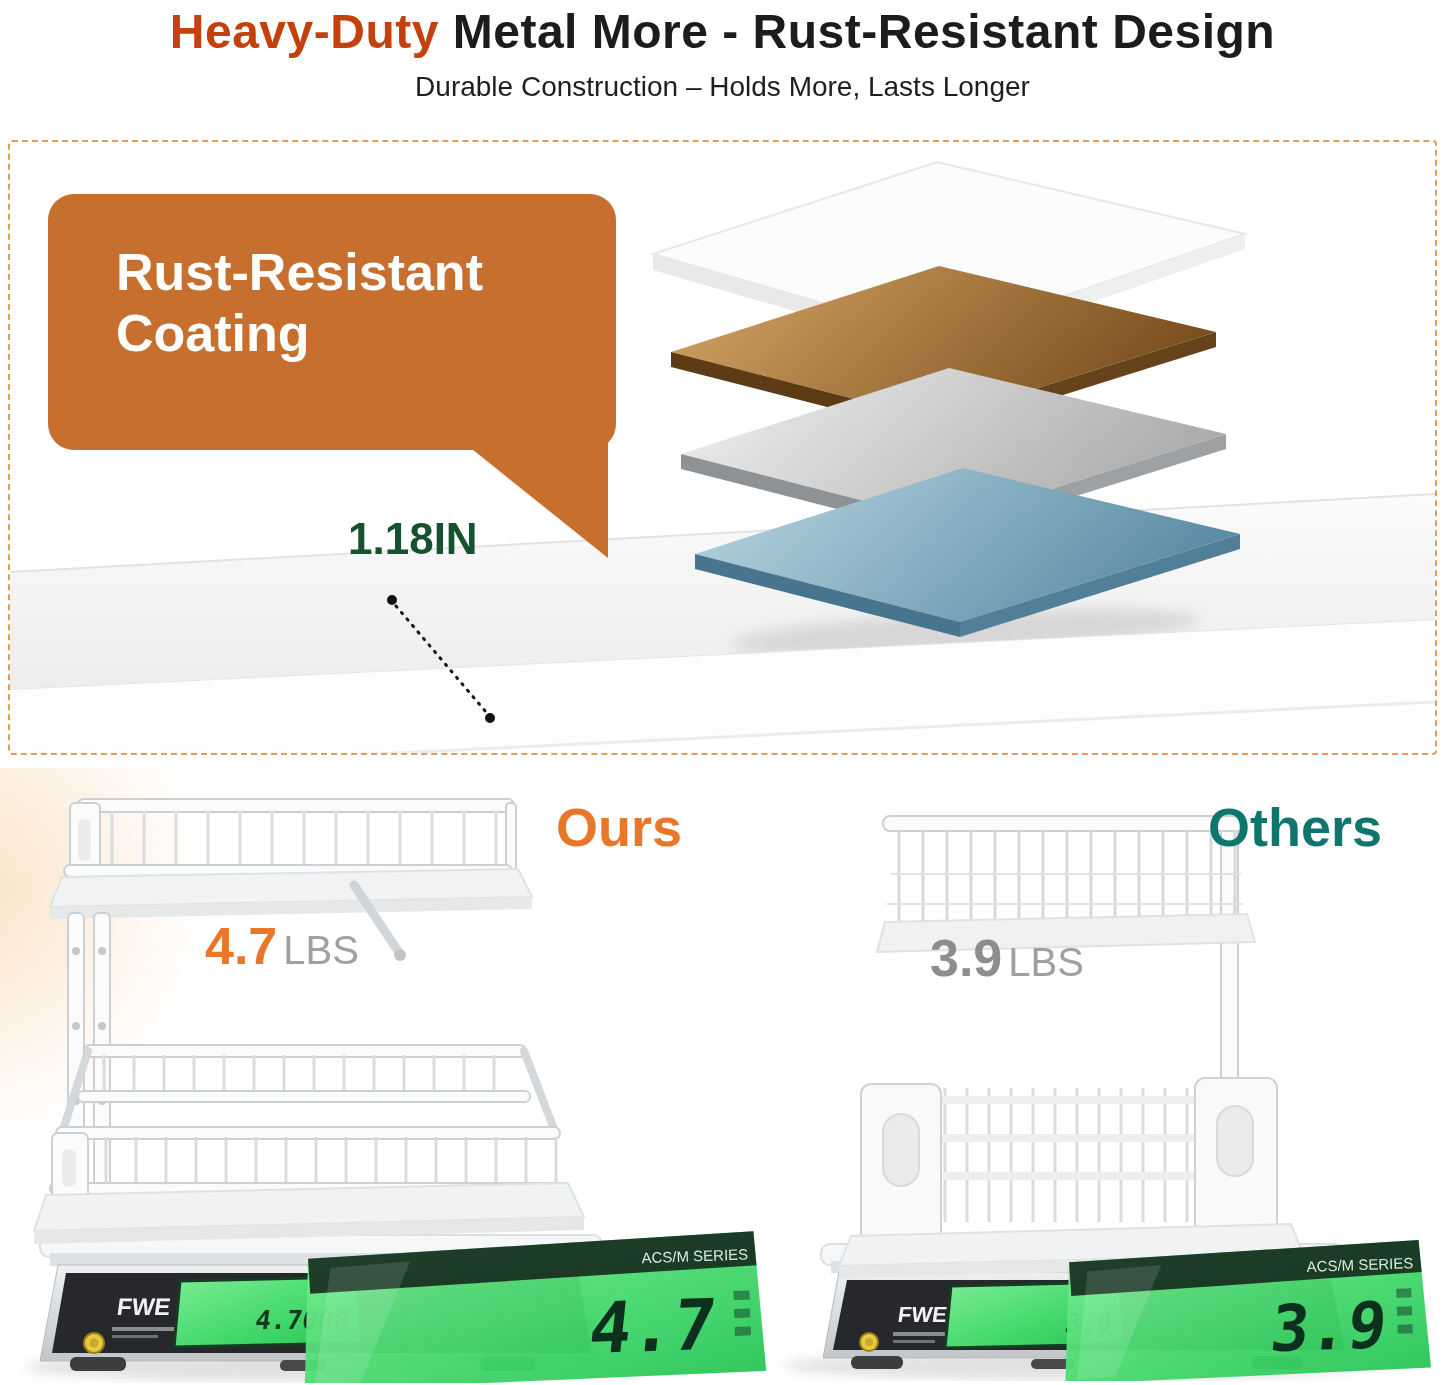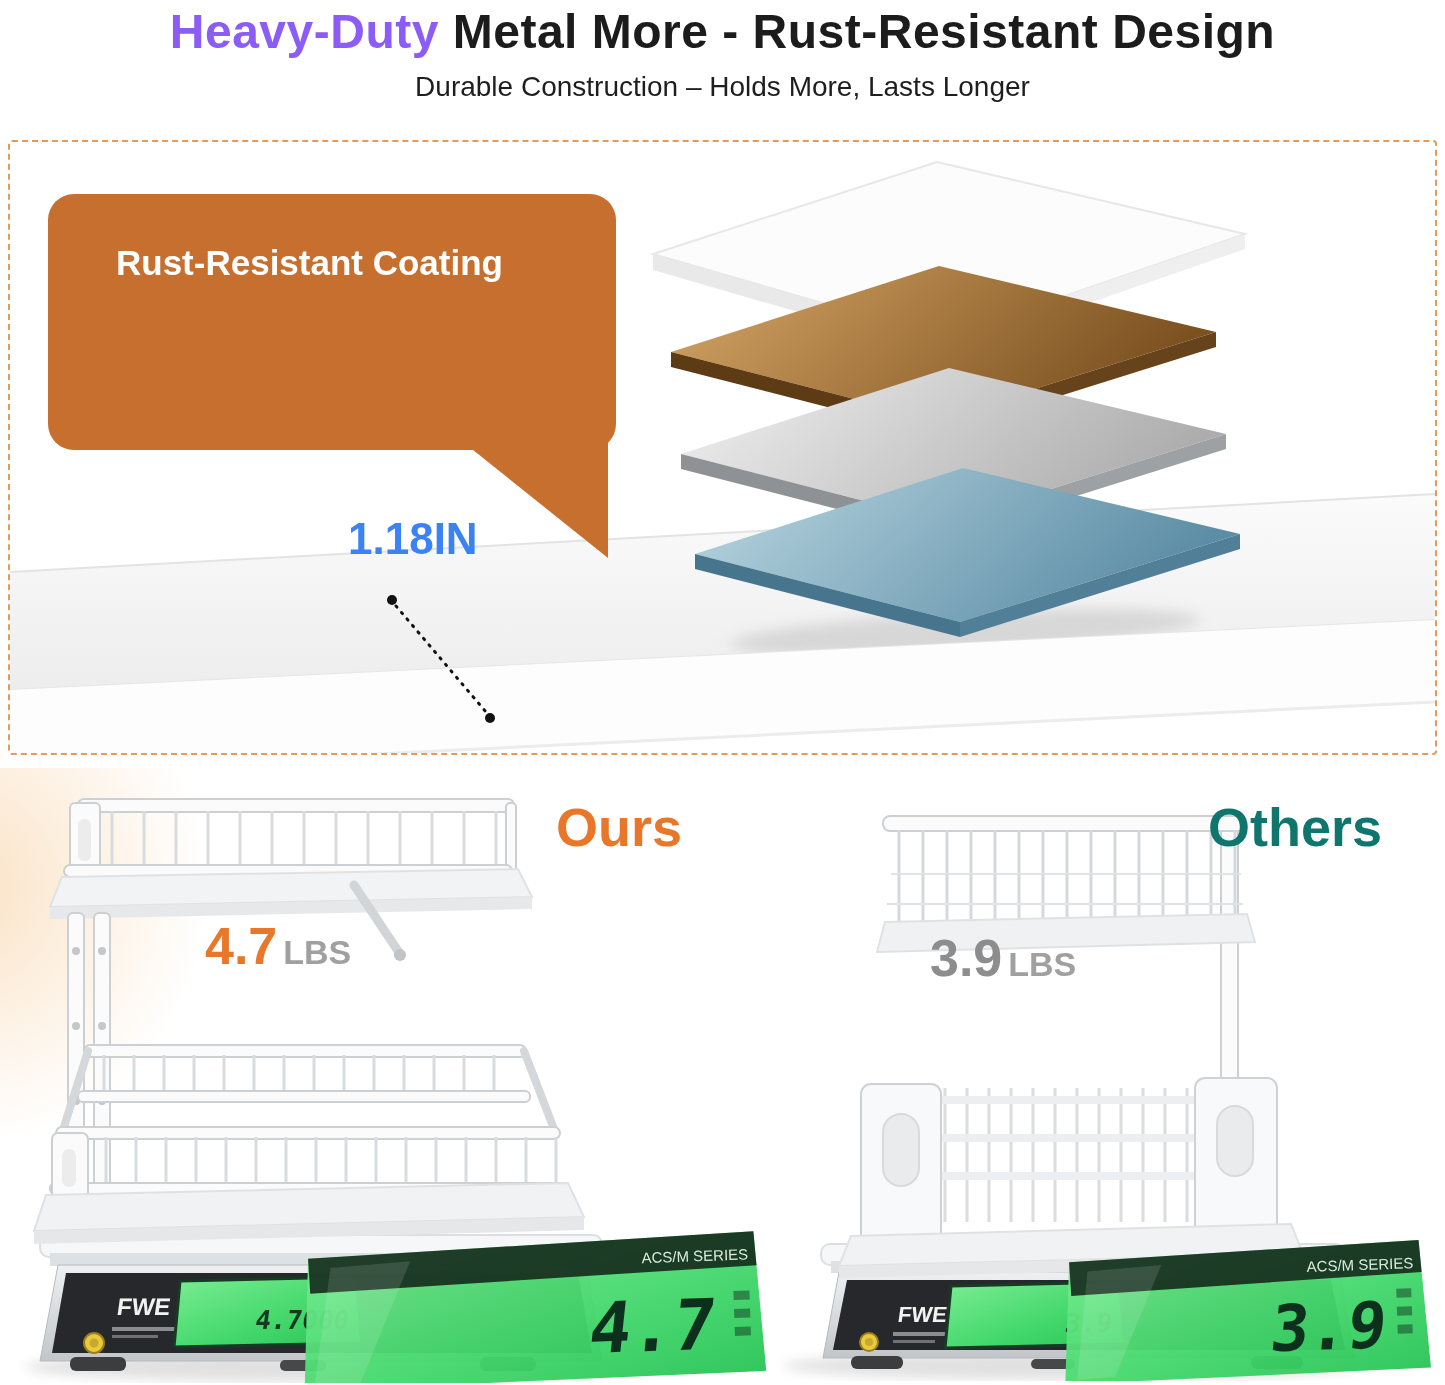--- a/index.html
+++ b/index.html
@@ -2,52 +2,52 @@
 <html><head>
 <meta charset="utf-8">
 <style>
   html,body{margin:0;padding:0;background:#fff;}
   .page{position:relative;width:1445px;height:1385px;background:#fff;overflow:hidden;
         font-family:"Liberation Sans", sans-serif;color:#1c1c1c;}
 
   
   .hdr{position:absolute;top:4px;left:0;width:100%;text-align:center;}
   .title{font-size:48px;font-weight:800;letter-spacing:.5px;white-space:nowrap;}
-  .title .hl{color:#8b5cf6;}
+  .title .hl{color:#c2410c;}
   .subtitle{margin-top:12px;font-size:28px;font-weight:400;color:#1e1e1e;}
 
   
   .coatbox{position:absolute;left:8px;top:140px;width:1425px;height:611px;
            border:2px dashed #e59a55;border-radius:4px;background:#fff;}
   .beam-svg{position:absolute;left:0;top:0;width:100%;height:100%;z-index:1;}
   .layers-svg{position:absolute;left:595px;top:0;width:690px;height:530px;z-index:2;}
   .callout{position:absolute;left:38px;top:52px;width:568px;height:256px;background:#c76f2e;
            border-radius:26px;z-index:3;}
-  .callout-text{padding:48px 20px 0 68px;font-size:35px;font-weight:800;color:#fff;line-height:1.18;}
+  .callout-text{padding:48px 20px 0 68px;font-size:52px;font-weight:800;color:#fff;line-height:1.18;}
   .callout-tail{position:absolute;left:448px;top:296px;width:150px;height:120px;background:#c76f2e;
                 clip-path:polygon(0 0,100% 0,100% 100%);z-index:3;}
-  .measure-label{position:absolute;left:338px;top:372px;font-size:44px;font-weight:800;color:#3b82f6;z-index:4;}
+  .measure-label{position:absolute;left:338px;top:372px;font-size:44px;font-weight:800;color:#14532d;z-index:4;}
   .mline{position:absolute;left:372px;top:448px;width:120px;height:140px;z-index:4;}
 
   
   .compare{position:absolute;left:0;top:768px;width:1445px;height:617px;}
   .glow{position:absolute;left:-70px;top:0;width:300px;height:400px;
         background:radial-gradient(ellipse at 12% 30%, rgba(247,203,150,.55), rgba(255,255,255,0) 65%);}
   .prodL{position:absolute;left:12px;top:15px;width:760px;height:600px;}
   .prodR{position:absolute;left:735px;top:28px;width:700px;height:585px;}
   .plabel{position:absolute;font-size:54px;font-weight:800;white-space:nowrap;}
   .lbl-ours{left:556px;top:28px;color:#e8772a;}
   .lbl-others{left:1208px;top:28px;color:#0f766e;}
   .weight{position:absolute;white-space:nowrap;}
   .wt-ours{left:205px;top:148px;}
   .wt-others{left:930px;top:160px;}
   .weight .wv{font-size:52px;font-weight:800;}
   .wt-ours .wv{color:#e8772a;}
   .wt-others .wv{color:#8d8d8d;}
-  .weight .wu{font-size:34px;font-weight:700;color:#a0a0a0;margin-left:6px;margin-top:24px;}
+  .weight .wu{font-size:40px;font-weight:400;color:#a0a0a0;margin-left:6px;margin-top:24px;}
 </style>
 </head>
 <body>
 
 <div class="page">
 
   <div class="hdr">
     <div class="title"><span class="hl">Heavy-Duty</span><span> Metal More - Rust-Resistant Design</span></div>
     <div class="subtitle">Durable Construction – Holds More, Lasts Longer</div>
   </div>

